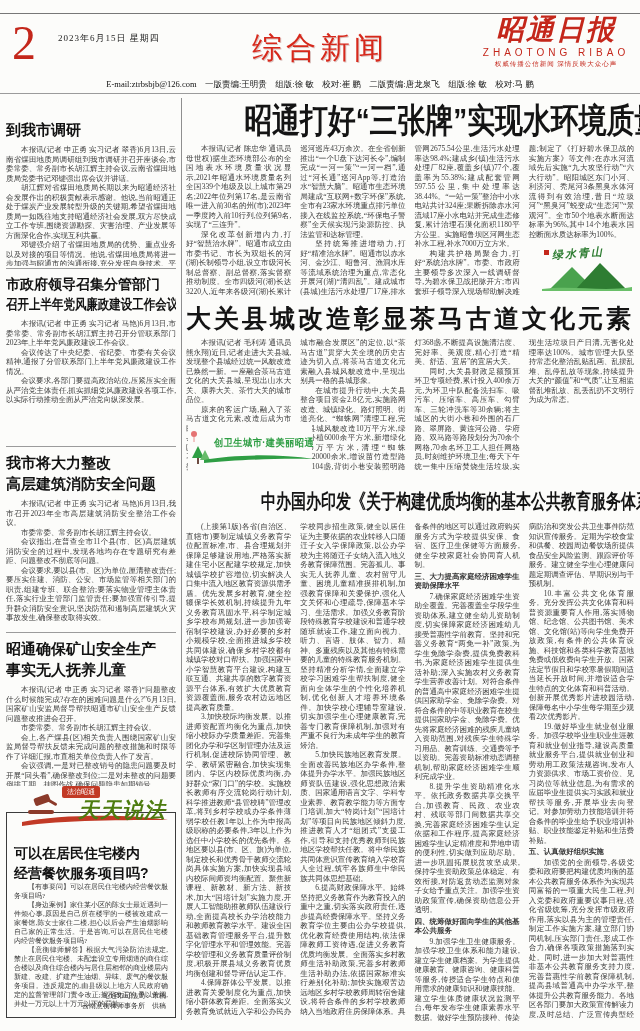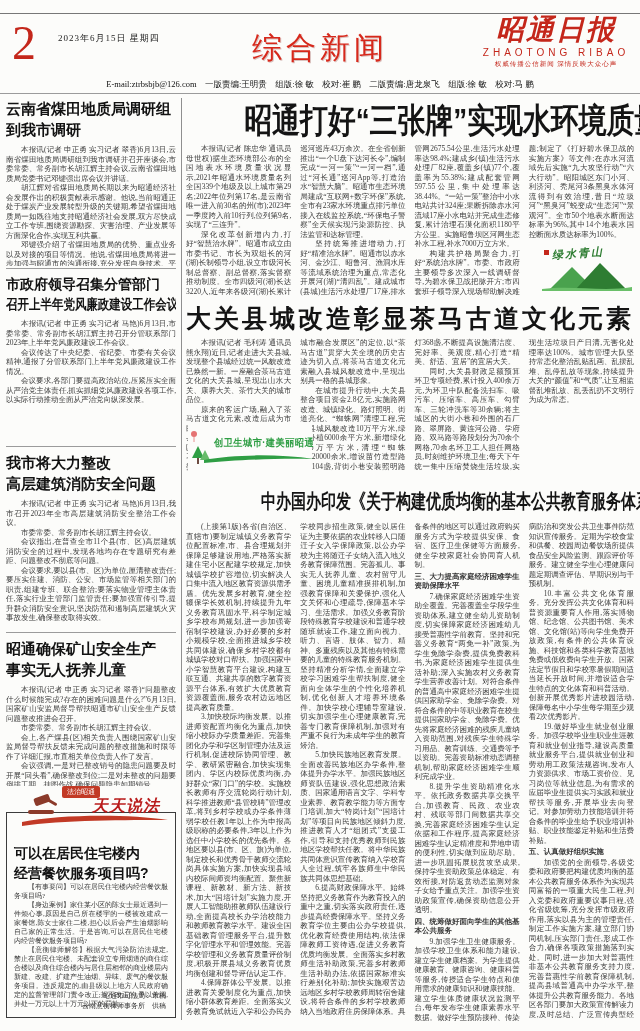--- a/index.html
+++ b/index.html
@@ -30,21 +30,21 @@
 
   
   .leftcol { position:absolute; left:6px; top:98px; width:170px; height:926px; }
   .l-art { position:absolute; left:0; width:170px; overflow:hidden; }
   .l-art .lt { font-size:15px; line-height:21px; margin-bottom:5px; }
   .law-box { position:absolute; left:0; top:714px; width:170px; height:206px; border:1.5px solid #3c3c3c; padding:30px 7px 20px 7px; overflow:hidden; background:#fcfcfa; }
   .law-box .lt { font-size:14px; line-height:20px; margin-bottom:0; }
   .law-box .bt p { font-size:7px; line-height:9px; }
   .law-logo { position:absolute; left:14px; top:688px; width:150px; height:44px; z-index:3; }
   .law-logo .small-tag { position:absolute; left:42px; top:0; background:#c23a26; color:#fff; font-size:7px; padding:1px 5px; font-family:"Liberation Sans",sans-serif; border-radius:2px; }
-  .law-logo .big-tag { position:absolute; left:72px; top:10px; color:#b91c1c; font-size:16px; font-weight:900; font-style:italic; font-family:"Liberation Sans",sans-serif; letter-spacing:1px; }
+  .law-logo .big-tag { position:absolute; left:58px; top:10px; color:#4d7c0f; font-size:21px; font-weight:900; font-style:italic; font-family:"Liberation Sans",sans-serif; letter-spacing:1px; }
   .law-credits { position:absolute; right:9px; bottom:6px; text-align:right; font-size:7px; line-height:10px; color:#333; }
 
   
   .mainreg { position:absolute; left:186px; top:98px; width:448px; height:926px; }
   .m-title { position:absolute; left:0; width:448px; text-align:center; font-family:"Liberation Sans",sans-serif; font-weight:900; color:#141414; white-space:nowrap; }
   .m-title > span { display:inline-block; transform-origin:center; }
   .water-title { top:0; font-size:34px; }
   .water-title > span { transform:scaleX(0.82); }
   .daguan-title { top:204px; font-size:25px; letter-spacing:3px; }
   .policy-title { top:390px; font-size:20px; }
@@ -77,21 +77,21 @@
     <div class="masthead-slogan">权威传播公信新闻 深情反映大众心声</div>
   </div>
   <div class="staff-line">E-mail:ztrbsbjb@126.com　一版责编:王明贵　组版:徐 敏　校对:崔 鹏　二版责编:唐龙泉飞　组版:徐 敏　校对:马 鹏</div>
   <div class="hrule" style="left:0;top:93px;width:640px;"></div>
   <div class="vrule" style="left:181px;top:98px;height:922px;"></div>
 
   <div class="leftcol">
 
     <div class="l-art" style="top:0;height:168px;">
       <div class="lt">
-        <span>云南省煤田地质局调研组</span><br>
+        <br>
         <span>到我市调研</span>
       </div>
       <div class="bt">
         <p>本报讯(记者 申正勇 实习记者 翠香)6月13日,云南省煤田地质局调研组到我市调研并召开座谈会,市委常委、常务副市长胡江辉主持会议,云南省煤田地质局党委书记邓键强出席会议并讲话。</p>
         <p>胡江辉对省煤田地质局长期以来为昭通经济社会发展作出的积极贡献表示感谢。他说,当前昭通正处于煤炭产业发展转型升级的关键期,希望省煤田地质局一如既往地支持昭通经济社会发展,双方尽快成立工作专班,围绕资源勘探、灾害治理、产业发展等方面深化合作,实现互利共赢。</p>
         <p>邓键强介绍了省煤田地质局的优势、重点业务以及对接的项目等情况。他说,省煤田地质局将进一步加强与昭通市的沟通衔接,充分发挥自身技术、平台等优势,助推昭通煤炭产业高质量发展。</p>
       </div>
     </div>
     <div class="hrule" style="left:0;top:170px;width:170px;"></div>
 

